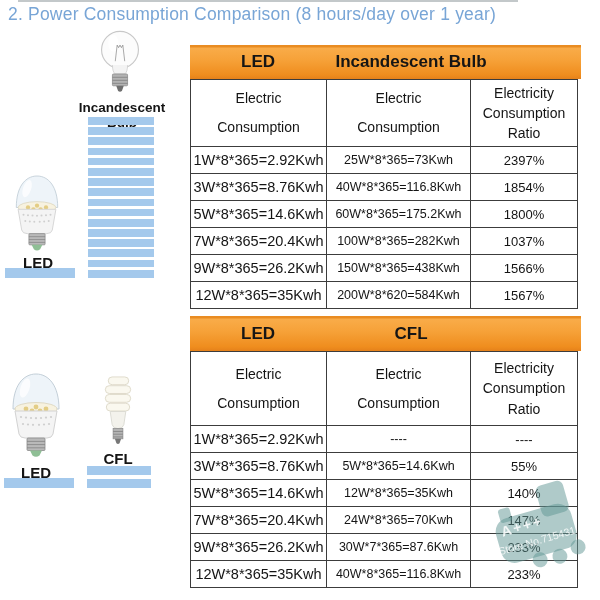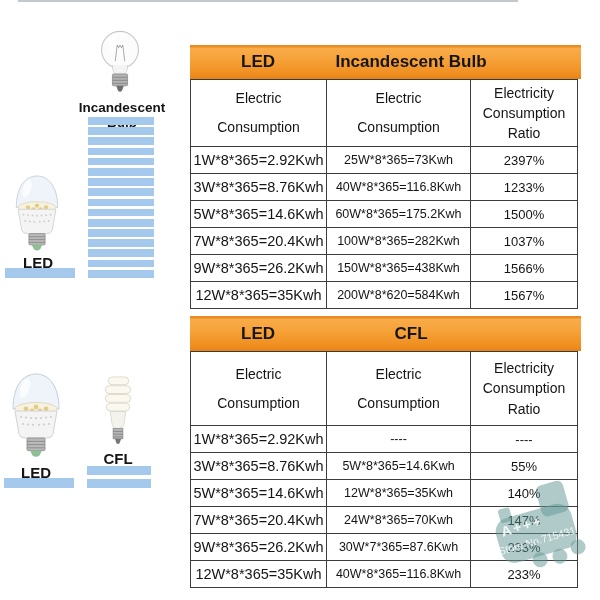--- a/index.html
+++ b/index.html
@@ -56,20 +56,21 @@
   .wm .a{position:absolute;left:14px;top:38px;font-size:14px;font-weight:bold;letter-spacing:2px;color:rgba(255,255,255,.85);}
   .wm .no{position:absolute;left:6px;top:58px;font-size:10.5px;color:rgba(255,255,255,.8);white-space:nowrap;}
 </style>
 </head>
 <body>
 
 <div class="stage" style="--bar:#A4C9EC; --wm:rgba(95,150,147,0.5);">
 
   <div class="top-edge"></div>
 
+  <div class="title">2. Power Consumption Comparison (8 hours/day over 1 year)</div>
 
   <svg class="abs" style="left:96px;top:30px;" width="48" height="70" viewBox="0 0 50 74">
     <circle cx="25" cy="21" r="19.5" fill="#fcfcfc" stroke="#c8c8c8" stroke-width="1.2"></circle>
     <ellipse cx="18" cy="14" rx="5.5" ry="9" fill="#ffffff" opacity="0.85"></ellipse>
     <path d="M20 33 L22 16 M30 33 L28 16" stroke="#9a9a9a" stroke-width="0.9" fill="none"></path>
     <path d="M22 16 l1.5 2.6 l1.5 -2.6 l1.5 2.6 l1.5 -2.6" stroke="#8c8c8c" stroke-width="0.9" fill="none"></path>
     <path d="M17 37 C17 42 18 45 20 46.5 L30 46.5 C32 45 33 42 33 37" fill="#f3f3f3" stroke="#cccccc" stroke-width="0.8"></path>
     <rect x="17" y="46.5" width="16" height="12.5" rx="1" fill="#b3b3b3" stroke="#8b8b8b" stroke-width="0.8"></rect>
     <path d="M17 50 h16 M17 53.2 h16 M17 56.4 h16" stroke="#7d7d7d" stroke-width="0.8"></path>
     <path d="M21 59 L29 59 L27 64.5 Q25 66 23 64.5 Z" fill="#6f6f6f"></path>
@@ -195,26 +196,26 @@
 Ratio</th>
       </tr>
       <tr>
         <td class="c0">1W*8*365=2.92Kwh</td>
         <td class="c1">25W*8*365=73Kwh</td>
         <td class="c2">2397%</td>
       </tr>
       <tr>
         <td class="c0">3W*8*365=8.76Kwh</td>
         <td class="c1">40W*8*365=116.8Kwh</td>
-        <td class="c2">1233%</td>
+        <td class="c2">1854%</td>
       </tr>
       <tr>
         <td class="c0">5W*8*365=14.6Kwh</td>
         <td class="c1">60W*8*365=175.2Kwh</td>
-        <td class="c2">1500%</td>
+        <td class="c2">1800%</td>
       </tr>
       <tr>
         <td class="c0">7W*8*365=20.4Kwh</td>
         <td class="c1">100W*8*365=282Kwh</td>
         <td class="c2">1037%</td>
       </tr>
       <tr>
         <td class="c0">9W*8*365=26.2Kwh</td>
         <td class="c1">150W*8*365=438Kwh</td>
         <td class="c2">1566%</td>

